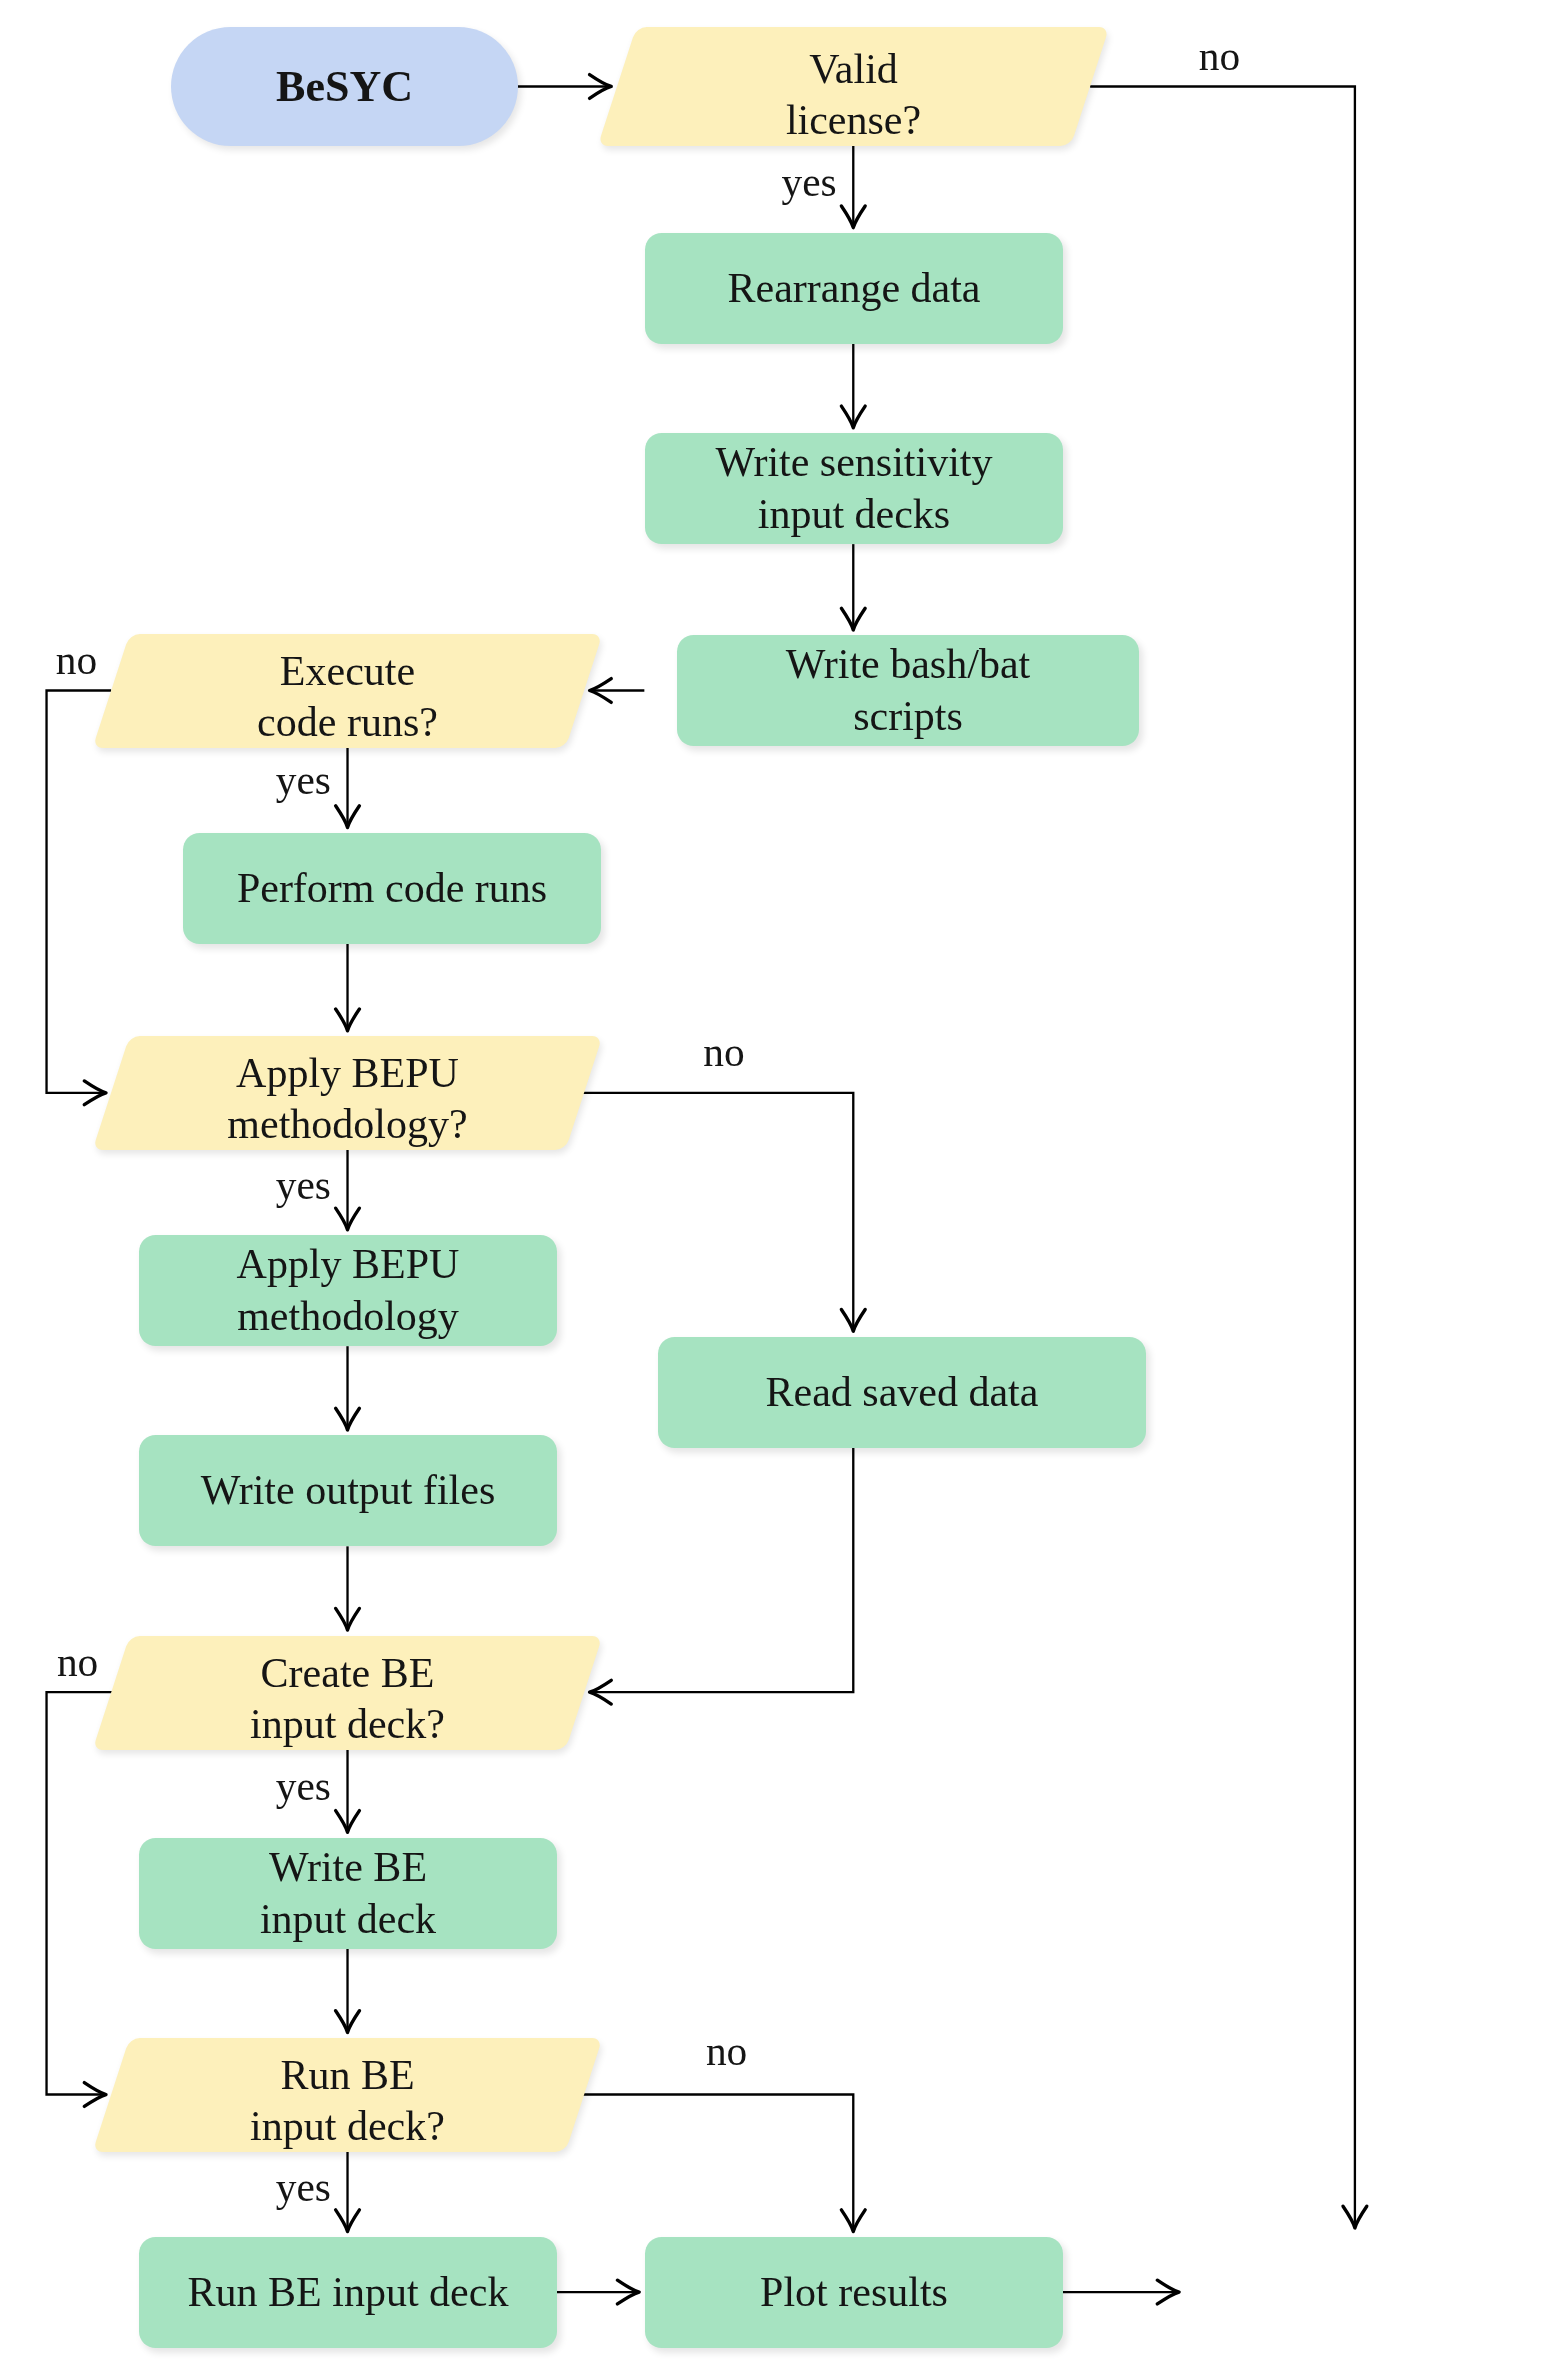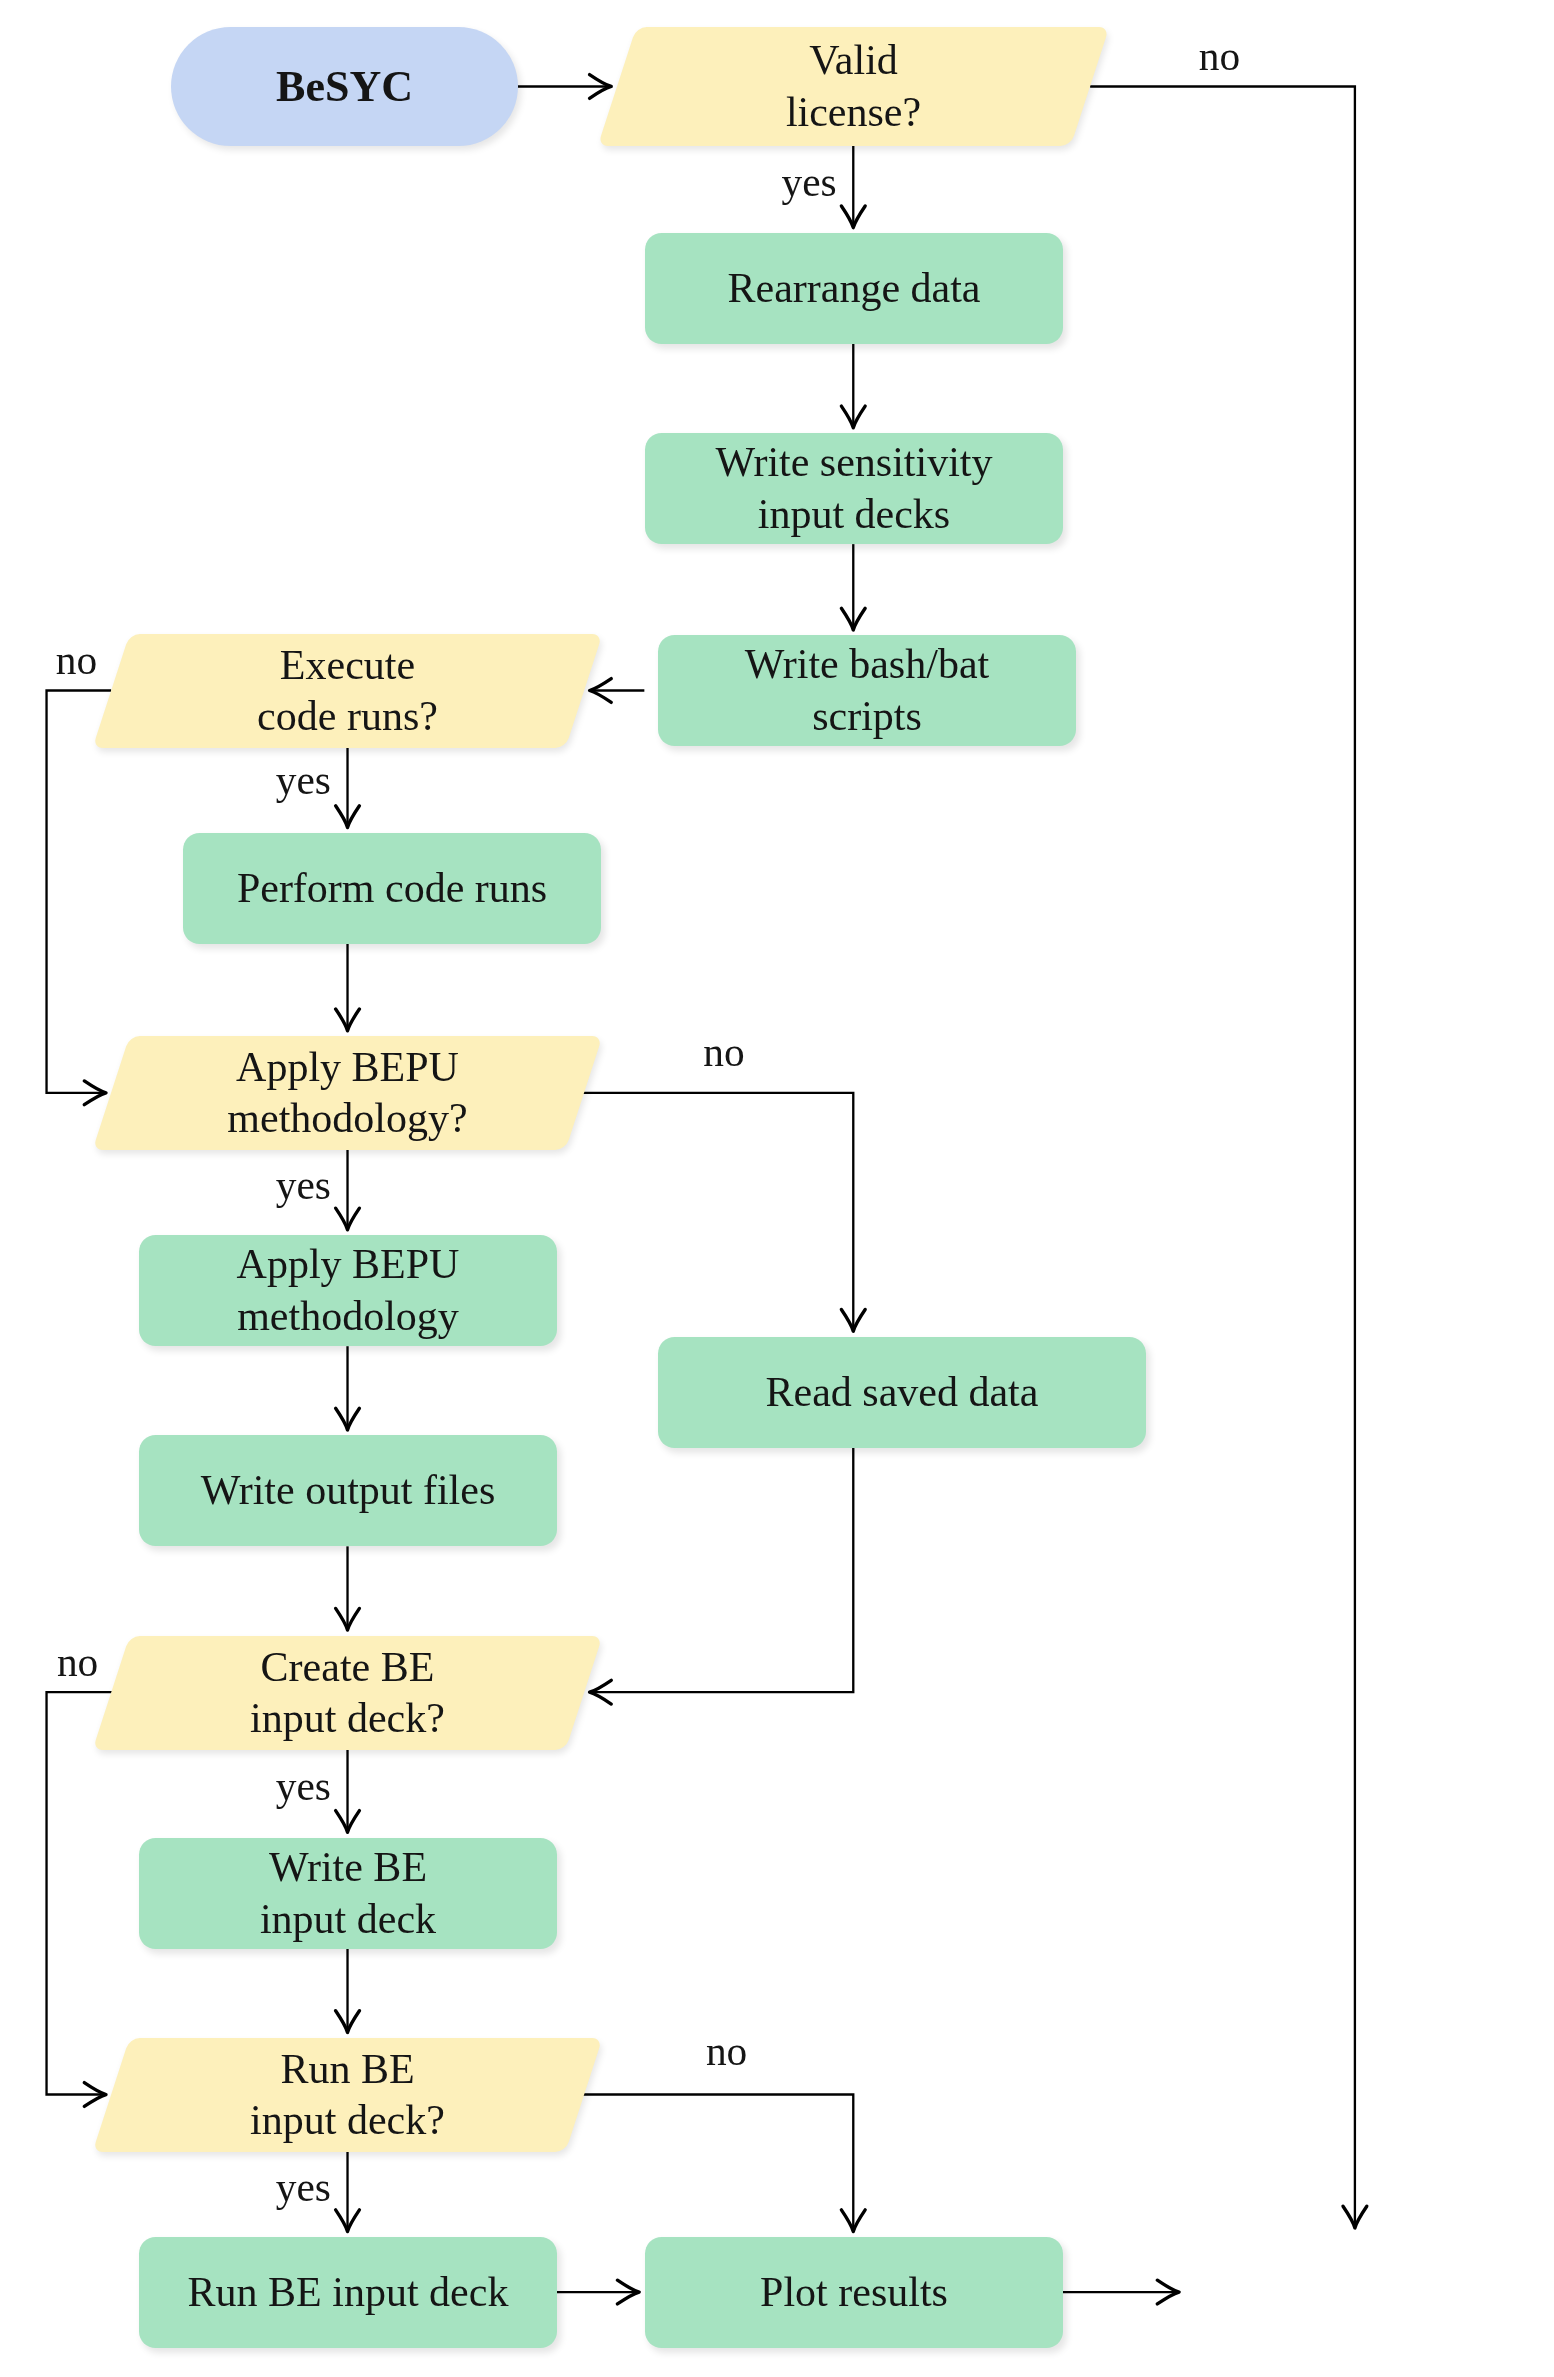--- a/index.html
+++ b/index.html
@@ -28,21 +28,21 @@
     background:var(--process-fill,#a6e3c1);
     border-radius:16.6px;
     box-shadow:3.1px 4.1px 7.2px rgba(0,0,0,0.10);
   }
   .start-end{
     background:var(--start-end-fill,#c5d6f4);
     border-radius:62px;
     font-weight:bold;font-size:44px;
     box-shadow:3.1px 4.1px 7.2px rgba(0,0,0,0.10);
   }
-  .decision{background:transparent;}
+  .decision{background:transparent;align-items:flex-end;}
   .decision::before{
     content:"";position:absolute;inset:0;z-index:-1;
     background:var(--decision-fill,#fdf0bb);
     transform:skewX(-18deg);
     border-radius:10.3px;
     box-shadow:3.1px 4.1px 7.2px rgba(0,0,0,0.10);
   }
 </style>
 </head>
 <body>
@@ -101,21 +101,21 @@
 
   <div class="node process" style="left:645px;top:233px;width:418px;height:111px;">
     <span class="txt">Rearrange data</span>
   </div>
 
   <div class="node process" style="left:645px;top:433px;width:418px;height:111px;">
     <span class="txt">Write sensitivity
 input decks</span>
   </div>
 
-  <div class="node process" style="left:658px;top:635px;width:418px;height:111px;justify-content:center;">
+  <div class="node process" style="left:677px;top:635px;width:462px;height:111px;justify-content:center;">
     <span class="txt">Write bash/bat
 scripts</span>
   </div>
 
   <div class="node decision" style="left:111px;top:634px;width:473px;height:114px;">
     <span class="txt">Execute
 code runs?</span>
   </div>
 
   <div class="node process" style="left:139px;top:833px;width:418px;height:111px;margin-left:44px;">

